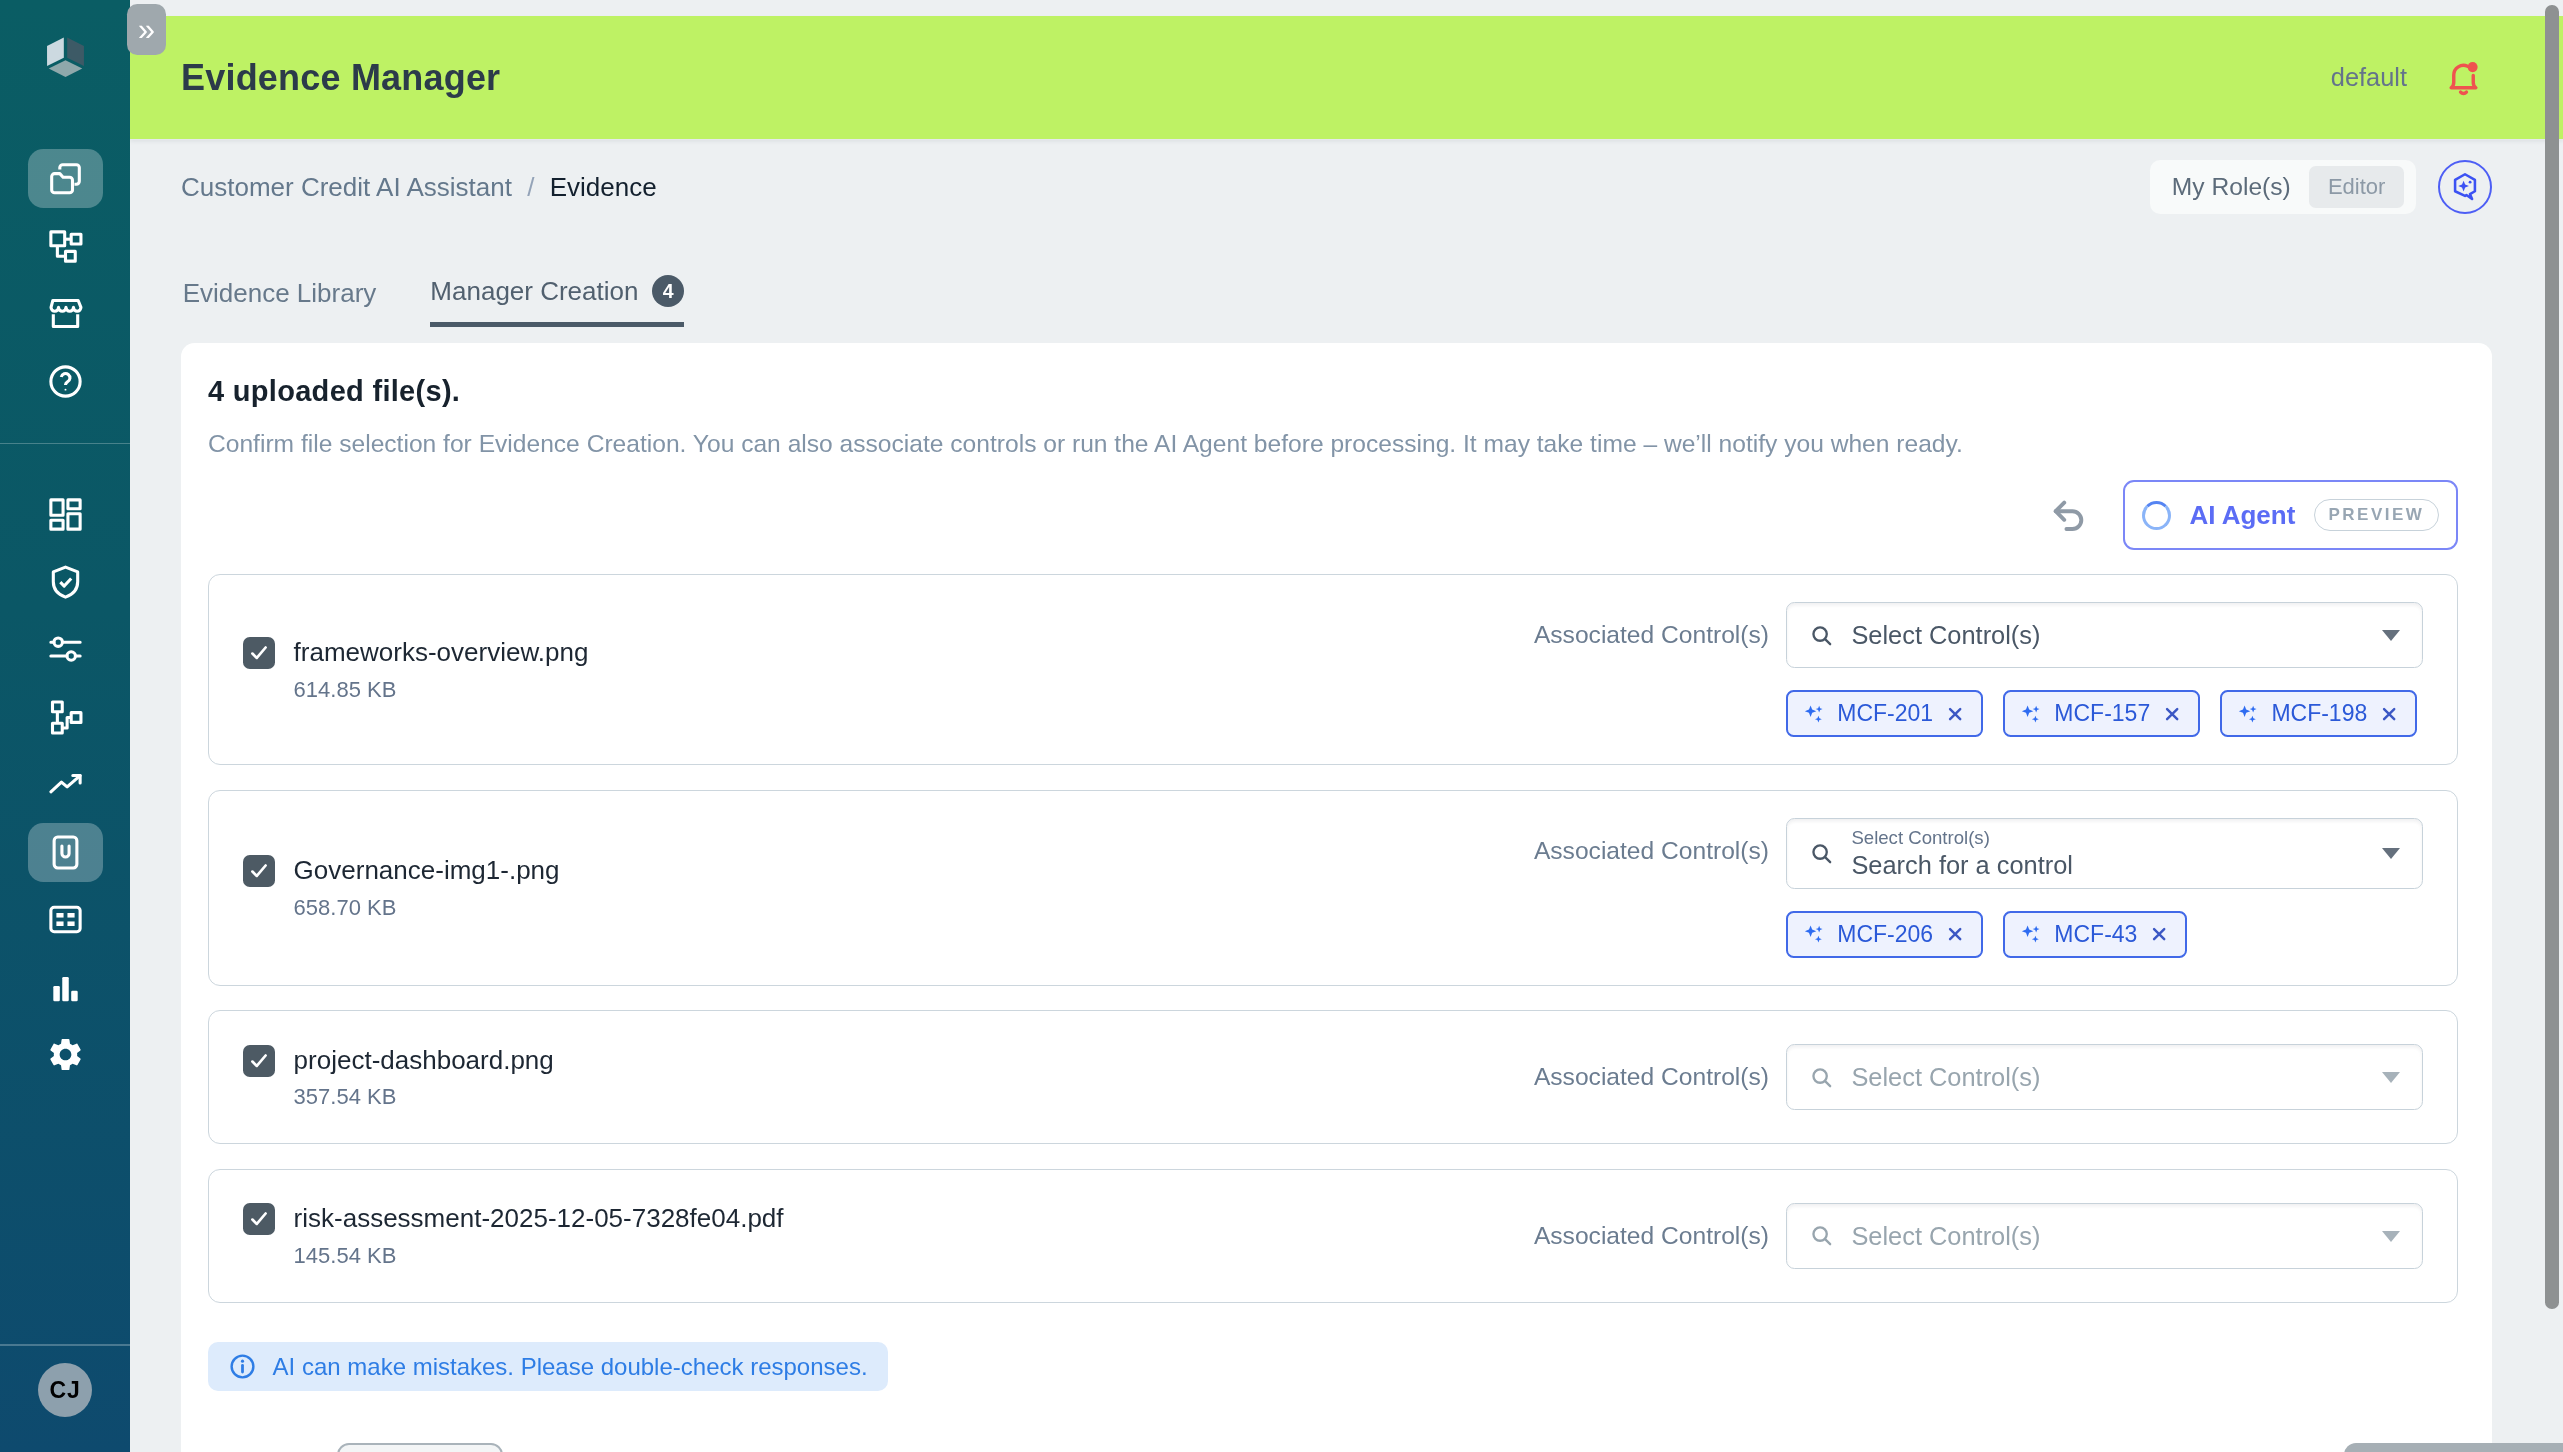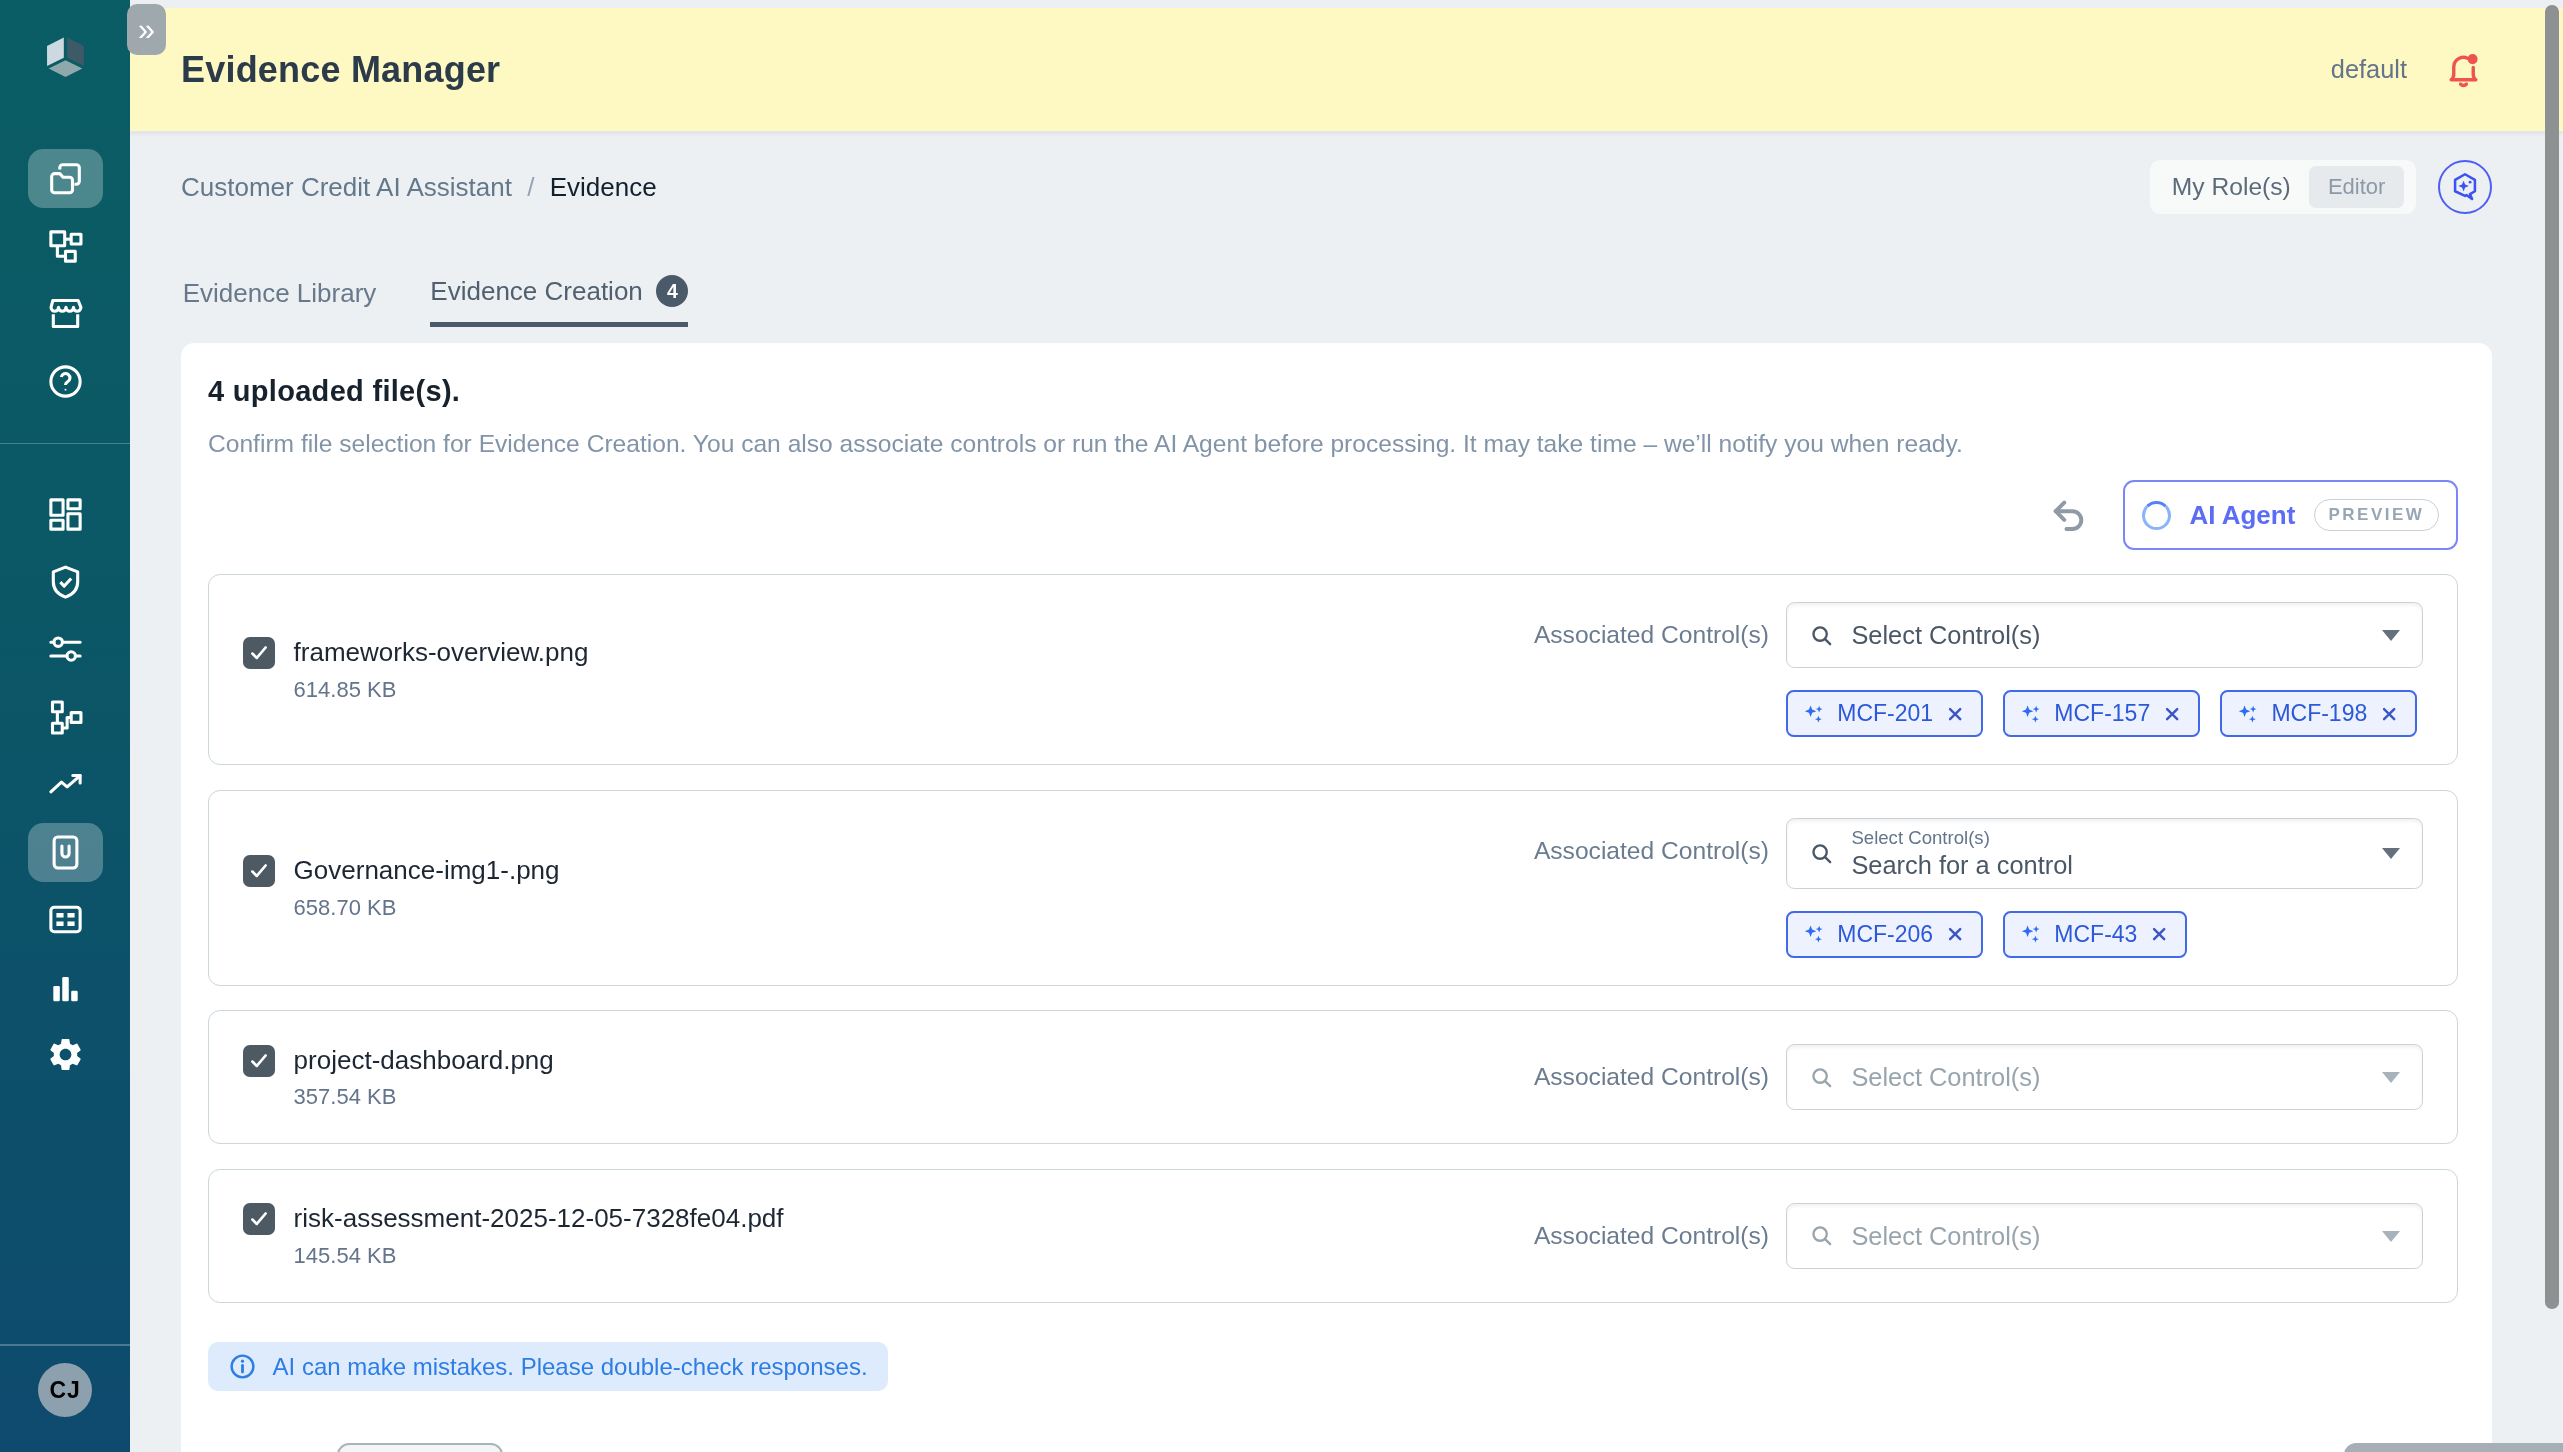--- a/index.html
+++ b/index.html
@@ -38,21 +38,21 @@
 
   .collapse-btn {
     position:absolute; left:127px; top:4.2px; width:39px; height:51px;
     background:#9fa8ad; border:none; border-radius:10.2px; color:#ffffff;
     font-size:30.5px; line-height:51px; text-align:center; z-index:6; cursor:pointer;
     font-family:"Liberation Sans", sans-serif;
   }
 
   
   .topbar {
-    position:absolute; left:130px; top:8px; width:2433px; height:124px; background:#fef9c3;
+    position:absolute; left:130px; top:16px; width:2433px; height:124px; background:#bef264;
     display:flex; align-items:center; box-shadow:0 1.7px 4.2px rgba(30,40,50,0.08);
     border-bottom:0.8px solid #e6e9eb; z-index:4;
   }
   .page-title { margin-left:51px; font-size:36px; font-weight:700; color:#2c3b4a; letter-spacing:0.2px; }
   .topbar-right { margin-left:auto; margin-right:80px; display:flex; align-items:center; gap:37px; }
   .workspace { font-size:25.4px; color:#64748b; cursor:pointer; }
   .bell { width:39px; height:41px; cursor:pointer; }
 
   
   .page {
@@ -316,21 +316,21 @@
         </svg>
       </button>
     </div>
   </div>
 
   <div class="tab-row">
     <div class="tab">
       <span>Evidence Library</span>
     </div>
     <div class="tab active">
-      <span>Evidence Creation</span>
+      <span>Manager Creation</span>
       <span class="tab-badge">4</span>
     </div>
   </div>
 
   <section class="panel">
     <h2 class="panel-heading">4 uploaded file(s).</h2>
     <p class="panel-desc">Confirm file selection for Evidence Creation. You can also associate controls or run the AI Agent before processing. It may take time – we’ll notify you when ready.</p>
 
     <div class="actions-row">
       <button class="undo-btn">

